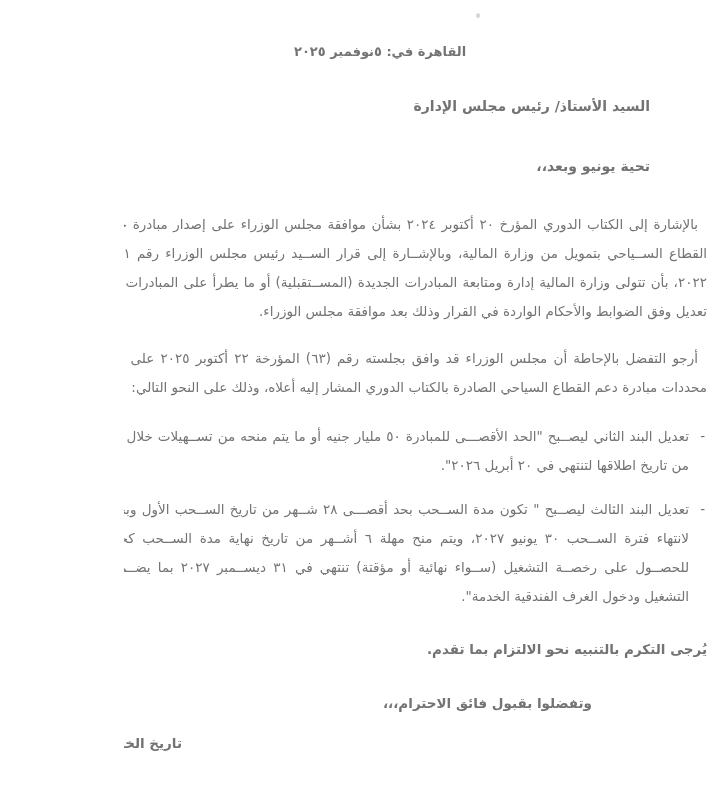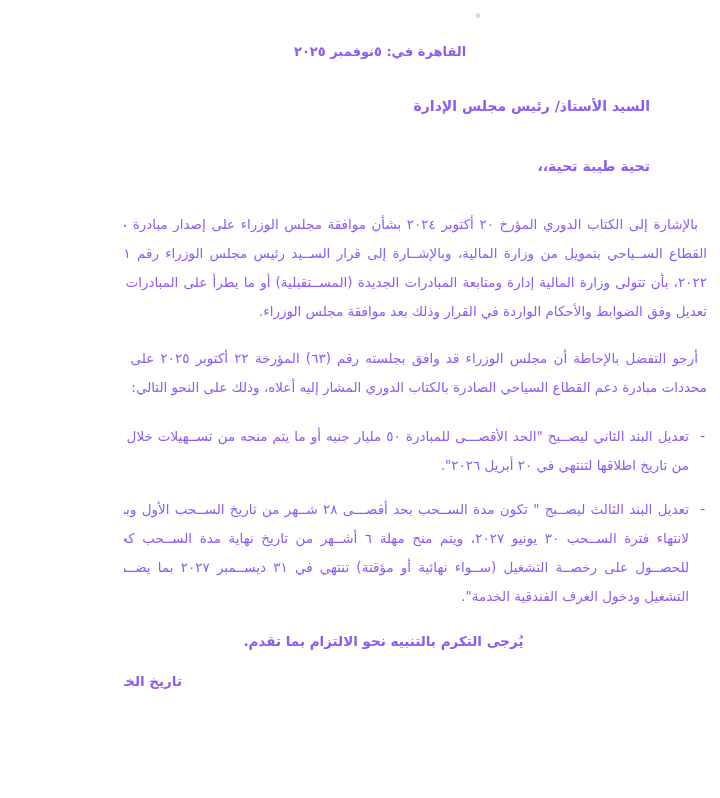--- a/index.html
+++ b/index.html
@@ -2,21 +2,21 @@
 <html lang="ar" dir="rtl"><head>
 <meta charset="utf-8">
 <style>
   html,body { margin:0; padding:0; background:#ffffff; }
   .page {
     position:relative;
     width:596px;
     height:798px;
     background:#ffffff;
     font-family:"DejaVu Sans", sans-serif;
-    color:#8b5cf6;
+    color:#737373;
     direction:rtl;
     overflow:hidden;
   }
   .speck {
     position:absolute;
     top:13px; left:352px;
     width:4px; height:5px;
     background:#c4c4c4;
     border-radius:50%;
     opacity:.7;
@@ -59,23 +59,23 @@
     position:relative;
     padding-right:18px;
     text-align:justify;
   }
   .bullet-item + .bullet-item { margin-top:15px; }
   .bullet-dash {
     position:absolute;
     right:2px; top:0;
   }
   .closing-line {
-    margin-top:16px;
+    margin-top:24px;
     font-weight:bold;
-    text-align:center;
+    text-align:right;
   }
   .compliments-line {
     margin-top:25px;
     font-weight:bold;
     text-align:right;
     padding-right:115px;
   }
   .signature-line {
     margin-top:11px;
     font-weight:bold;
@@ -90,39 +90,40 @@
 <div class="page">
 
   <div class="speck"></div>
 
   <div class="date-line">القاهرة في: ٥نوفمبر ٢٠٢٥</div>
 
   <div class="addressee-block">
     <div>السيد الأستاذ/ رئيس مجلس الإدارة</div>
   </div>
 
-  <div class="salutation">تحية طيبة تحية،،</div>
+  <div class="salutation">تحية يونيو وبعد،،</div>
 
   <div class="letter-body">
 
     <p class="para para-1">بالإشارة إلى الكتاب الدوري المؤرخ ٢٠ أكتوبر ٢٠٢٤ بشأن موافقة مجلس الوزراء على إصدار مبادرة جديدة لدعم القطاع الســياحي بتمويل من وزارة المالية، وبالإشــارة إلى قرار الســيد رئيس مجلس الوزراء رقم ٤١٥١ لســنة ٢٠٢٢، بأن تتولى وزارة المالية إدارة ومتابعة المبادرات الجديدة (المســتقبلية) أو ما يطرأ على المبادرات القائمة من تعديل وفق الضوابط والأحكام الواردة في القرار وذلك بعد موافقة مجلس الوزراء.</p>
 
     <p class="para para-2">أرجو التفضل بالإحاطة أن مجلس الوزراء قد وافق بجلسته رقم (٦٣) المؤرخة ٢٢ أكتوبر ٢٠٢٥ على تعديل بعض محددات مبادرة دعم القطاع السياحي الصادرة بالكتاب الدوري المشار إليه أعلاه، وذلك على النحو التالي:</p>
 
     <div class="bullets">
       <div class="bullet-item">
         <span class="bullet-dash">-</span>
         <span>تعديل البند الثاني ليصــبح "الحد الأقصـــى للمبادرة ٥٠ مليار جنيه أو ما يتم منحه من تســهيلات خلال عام ونصف من تاريخ اطلاقها لتنتهي في ٢٠ أبريل ٢٠٢٦".</span>
       </div>
       <div class="bullet-item">
         <span class="bullet-dash">-</span>
         <span>تعديل البند الثالث ليصــبح " تكون مدة الســحب بحد أقصـــى ٢٨ شــهر من تاريخ الســحب الأول وبحد أقصـــى لانتهاء فترة الســحب ٣٠ يونيو ٢٠٢٧، ويتم منح مهلة ٦ أشــهر من تاريخ نهاية مدة الســحب كحد أقصـــى للحصــول على رخصــة التشغيل (ســواء نهائية أو مؤقتة) تنتهي في ٣١ ديســمبر ٢٠٢٧ بما يضــمن ســرعة التشغيل ودخول الغرف الفندقية الخدمة".</span>
       </div>
     </div>
 
     <div class="closing-line">يُرجى التكرم بالتنبيه نحو الالتزام بما تقدم.</div>
 
+    <div class="compliments-line">وتفضلوا بقبول فائق الاحترام،،،</div>
 
     <div class="signature-line">تاريخ الخولي</div>
 
   </div>
 
 </div>
 
 </body></html>

